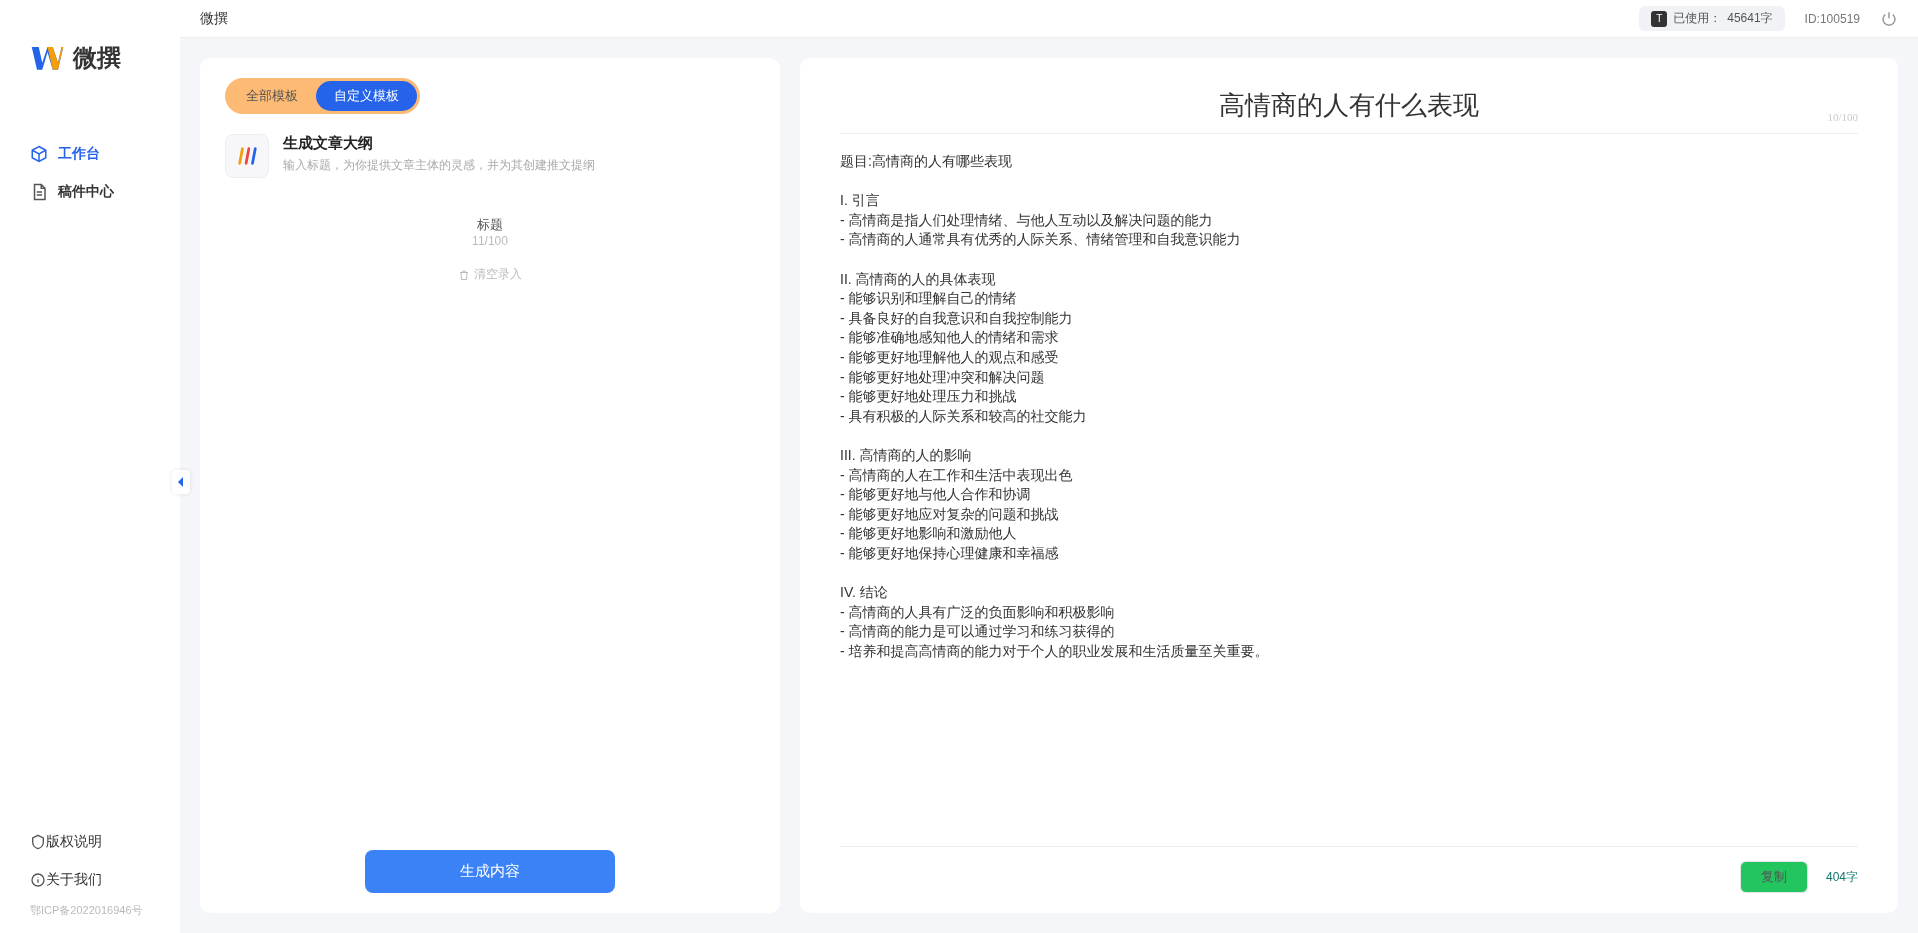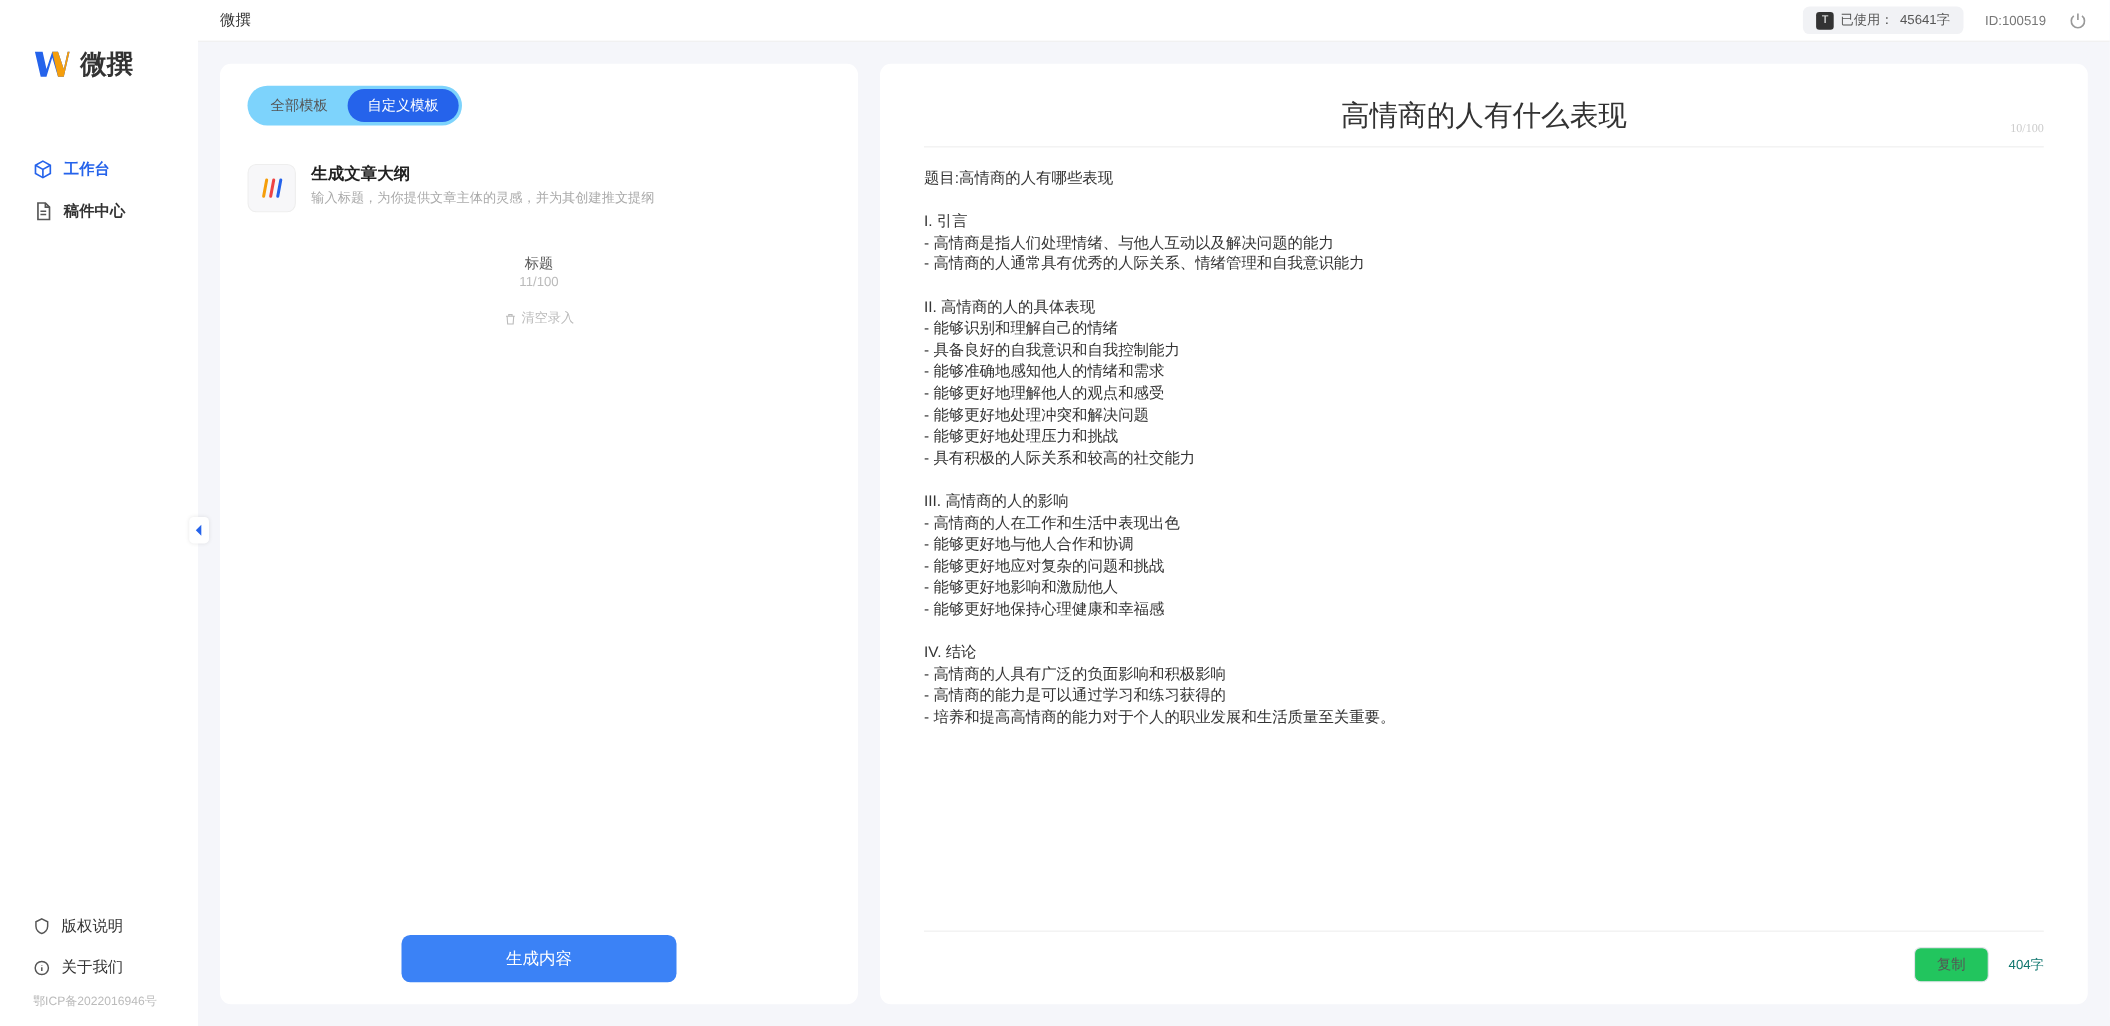--- a/index.html
+++ b/index.html
@@ -7,36 +7,36 @@
 .app { display: flex; height: 100%; }
 .sidebar { width: 180px; background: #fff; display: flex; flex-direction: column; padding-top: 30px; }
 .logo { display: flex; align-items: center; padding: 10px 30px 30px; gap: 8px; }
 .logo-mark { width: 35px; height: 35px; }
 .logo-text { font-size: 24px; font-weight: bold; }
 .nav { flex: 1; padding-top: 30px; }
 .nav-item { display: flex; align-items: center; gap: 10px; padding: 10px 30px; font-size: 14px; color: #333; cursor: pointer; font-weight: bold; }
 .nav-item.active { color: #2563eb; }
 .nav-item .icon { width: 18px; height: 18px; display: inline-flex; align-items: center; justify-content: center; }
 .sidebar-footer { padding: 0 30px 15px; }
-.footer-item { display: flex; align-items: center; gap: 10px; padding: 10px 0; font-size: 14px; color: #333; cursor: pointer; }
+.footer-item { display: flex; align-items: center; padding: 10px 0; font-size: 14px; color: #333; cursor: pointer; }
 .icp { font-size: 11px; color: #bbb; padding-top: 4px; }
 .collapse-handle { position: absolute; left: 172px; top: 470px; width: 18px; height: 24px; background: #fff; border-radius: 4px; display: flex; align-items: center; justify-content: center; cursor: pointer; color: #2563eb; box-shadow: 0 0 4px rgba(0,0,0,0.1); z-index: 10;}
 .main { flex: 1; display: flex; flex-direction: column; }
 .topbar { height: 38px; display: flex; align-items: center; padding: 0 20px; border-bottom: 1px solid #eee; background: #fff; }
 .topbar-title { font-size: 14px; font-weight: 500; }
 .topbar-right { margin-left: auto; display: flex; align-items: center; gap: 20px; }
 .usage-badge { display: flex; align-items: center; gap: 6px; background: #f1f2f5; border-radius: 6px; padding: 4px 12px; font-size: 12px; color: #555; }
 .usage-badge .t-icon { background: #333; color: #fff; font-size: 10px; width: 16px; height: 16px; border-radius: 3px; display: inline-flex; align-items: center; justify-content: center; }
 .id-text { font-size: 12px; color: #777; }
 .power-icon { color: #999; cursor: pointer; }
 .content { flex: 1; display: flex; gap: 20px; padding: 20px; overflow: hidden; }
 .panel { background: #fff; border-radius: 10px; display: flex; flex-direction: column; }
 .panel-left { width: 580px; padding: 20px 25px; }
 .panel-right { flex: 1; padding: 15px 40px 20px; }
-.tabs { display: flex; background: #7dd3fc; border-radius: 20px; padding: 3px; width: fit-content; margin-bottom: 35px; }
+.tabs { display: flex; background: #fdba74; border-radius: 20px; padding: 3px; width: fit-content; margin-bottom: 20px; }
 .tab { padding: 6px 18px; border-radius: 18px; font-size: 13px; cursor: pointer; color: #555; }
 .tab.active { background: #2563eb; color: #fff; }
 .template-card { display: flex; gap: 14px; align-items: flex-start; padding-bottom: 20px; }
 .template-icon { width: 44px; height: 44px; border-radius: 8px; background: #f7f7f9; border: 1px solid #eee; display: flex; align-items: center; justify-content: center; font-size: 20px; }
 .template-info .template-title { font-size: 15px; font-weight: 600; color: #222; }
 .template-info .template-desc { font-size: 12px; color: #aaa; margin-top: 4px; }
 .form-group { margin-top: 18px; }
 .form-label-row { display: flex; justify-content: space-between; align-items: center; flex-direction: column; }
 .form-label { font-size: 13px; color: #555; }
 .char-count { font-size: 12px; color: #bbb; }

